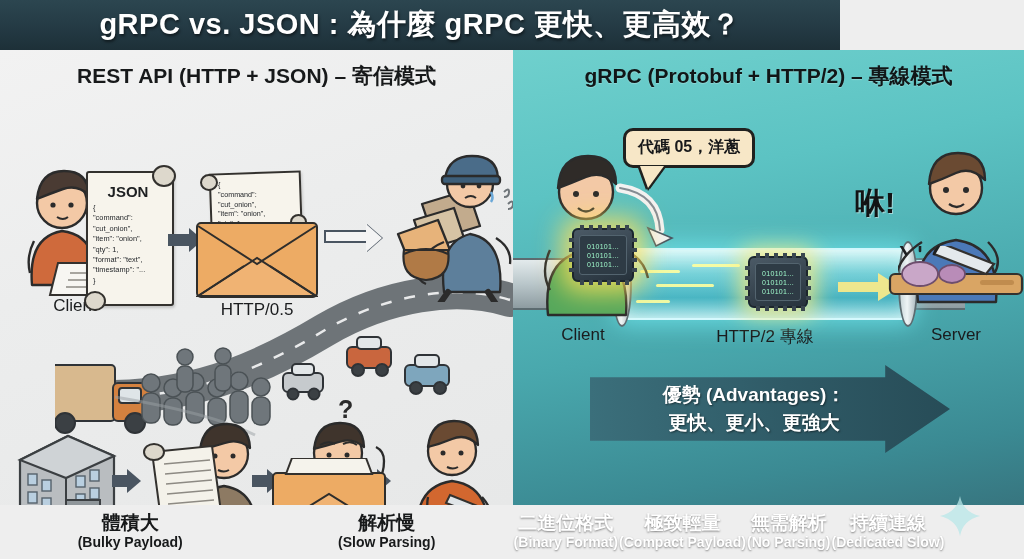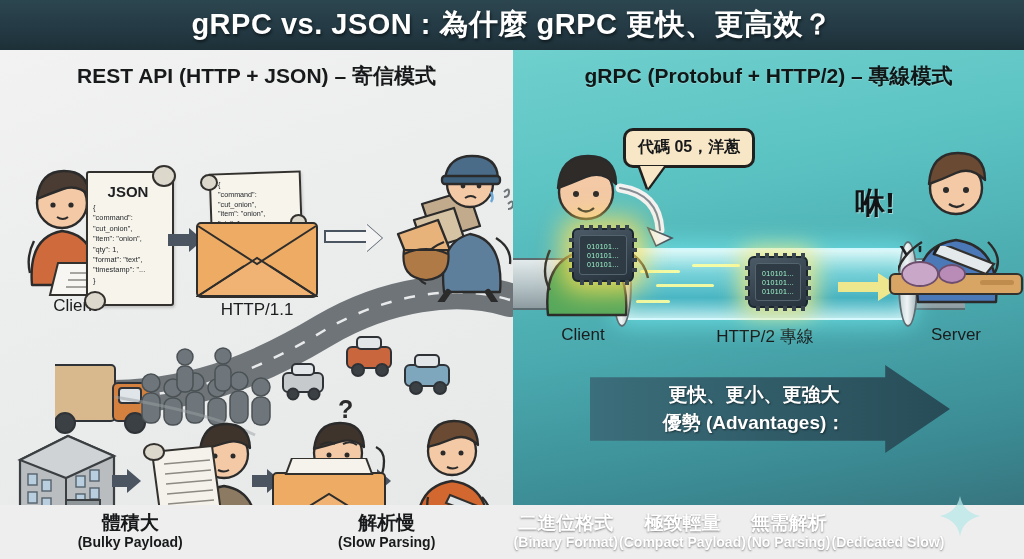--- a/index.html
+++ b/index.html
@@ -11,21 +11,21 @@
   }
   #stage {
     position: relative;
     width: 1024px; height: 559px;
     overflow: hidden;
   }
 
   
   #header {
     position: absolute; left: 0; top: 0;
-    width: 1024px; height: 50px;
+    width: 840px; height: 50px;
     background: linear-gradient(180deg, #2c4650 0%, #243a44 55%, #1d3038 100%);
     display: flex; align-items: center; justify-content: center;
     z-index: 40;
   }
   #header-title {
     color: #ffffff;
     font-size: 29px;
     font-weight: bold;
     letter-spacing: 0.5px;
     text-shadow: 1px 2px 3px rgba(0,0,0,.55);
@@ -304,21 +304,21 @@
           <div>"timestamp": "...</div>
         </div>
 
       <div class="env-body" style="left:0px; top:50px; width:122px; height:76px;"></div>
       <svg style="position:absolute; left:0; top:50px;" width="122" height="76">
         <path d="M2 74 L61 36 L120 74 Z" fill="#f0b373" stroke="#2f2e2c" stroke-width="2"></path>
         <path d="M2 74 L48 44 M120 74 L74 44" stroke="#2f2e2c" stroke-width="2" fill="none"></path>
         <path d="M2 4 L61 42 L120 4" fill="none" stroke="#2f2e2c" stroke-width="2"></path>
       </svg>
     </div>
-    <div class="cap" style="left:194px; top:250px; width:126px;">HTTP/1.1</div>
+    <div class="cap" style="left:194px; top:250px; width:126px;">HTTP/0.5</div>
 
     <div class="arrow-wht" style="left:324px; top:180px; width:42px;"></div>
 
     <svg class="fig" style="left:392px; top:92px;" width="130" height="160">
       <g stroke="#2b2b2b" stroke-width="2.3" stroke-linejoin="round">
         <path d="M30 62 l46 -14 l12 36 l-46 14 z" fill="#c2ab8d"></path>
         <path d="M22 78 l40 -12 l10 30 l-40 12 z" fill="#d6c3a4"></path>
         <path d="M6 92 L46 78 L58 108 L18 122 Z" fill="#e7b37a"></path>
         <path d="M52 150 q-6 -50 26 -58 q34 6 30 58 z" fill="#5d7f9b"></path>
         <circle cx="78" cy="42" r="23" fill="#f3c9a6"></circle>
@@ -560,22 +560,22 @@
         <line x1="40" y1="5" x2="40" y2="-6"></line>
       <line x1="54" y1="8" x2="60" y2="-2"></line>
     </g>
   </svg>
 
   <div class="cap" style="left:538px; top:325px; width:90px;">Client</div>
   <div class="cap" style="left:690px; top:325px; width:150px;">HTTP/2 專線</div>
   <div class="cap" style="left:908px; top:325px; width:96px;">Server</div>
 
   <div id="adv-arrow">
+    <div>優勢 (Advantages)：</div>
     <div>更快、更小、更強大</div>
-    <div>優勢 (Advantages)：</div>
   </div>
 
   <svg style="position:absolute; left:940px; top:496px; z-index:30;" width="40" height="40">
     <path d="M20 0 Q23 16 40 20 Q23 24 20 40 Q17 24 0 20 Q17 16 20 0 Z" fill="#b8e7e8" opacity=".75"></path>
   </svg>
 
   <div class="bottom-row" id="bottom-left">
       <div class="blabel">
         <div class="zh">體積大</div>
         <div class="en">(Bulky Payload)</div>
@@ -592,17 +592,18 @@
       </div>
       <div class="blabel">
         <div class="zh">極致輕量</div>
         <div class="en">(Compact Payload)</div>
       </div>
       <div class="blabel">
         <div class="zh">無需解析</div>
         <div class="en">(No Parsing)</div>
       </div>
       <div class="blabel">
+        <div class="zh">持續連線</div>
         <div class="en">(Dedicated Slow)</div>
       </div>
     </div>
 
 </div>
 
 </body></html>

